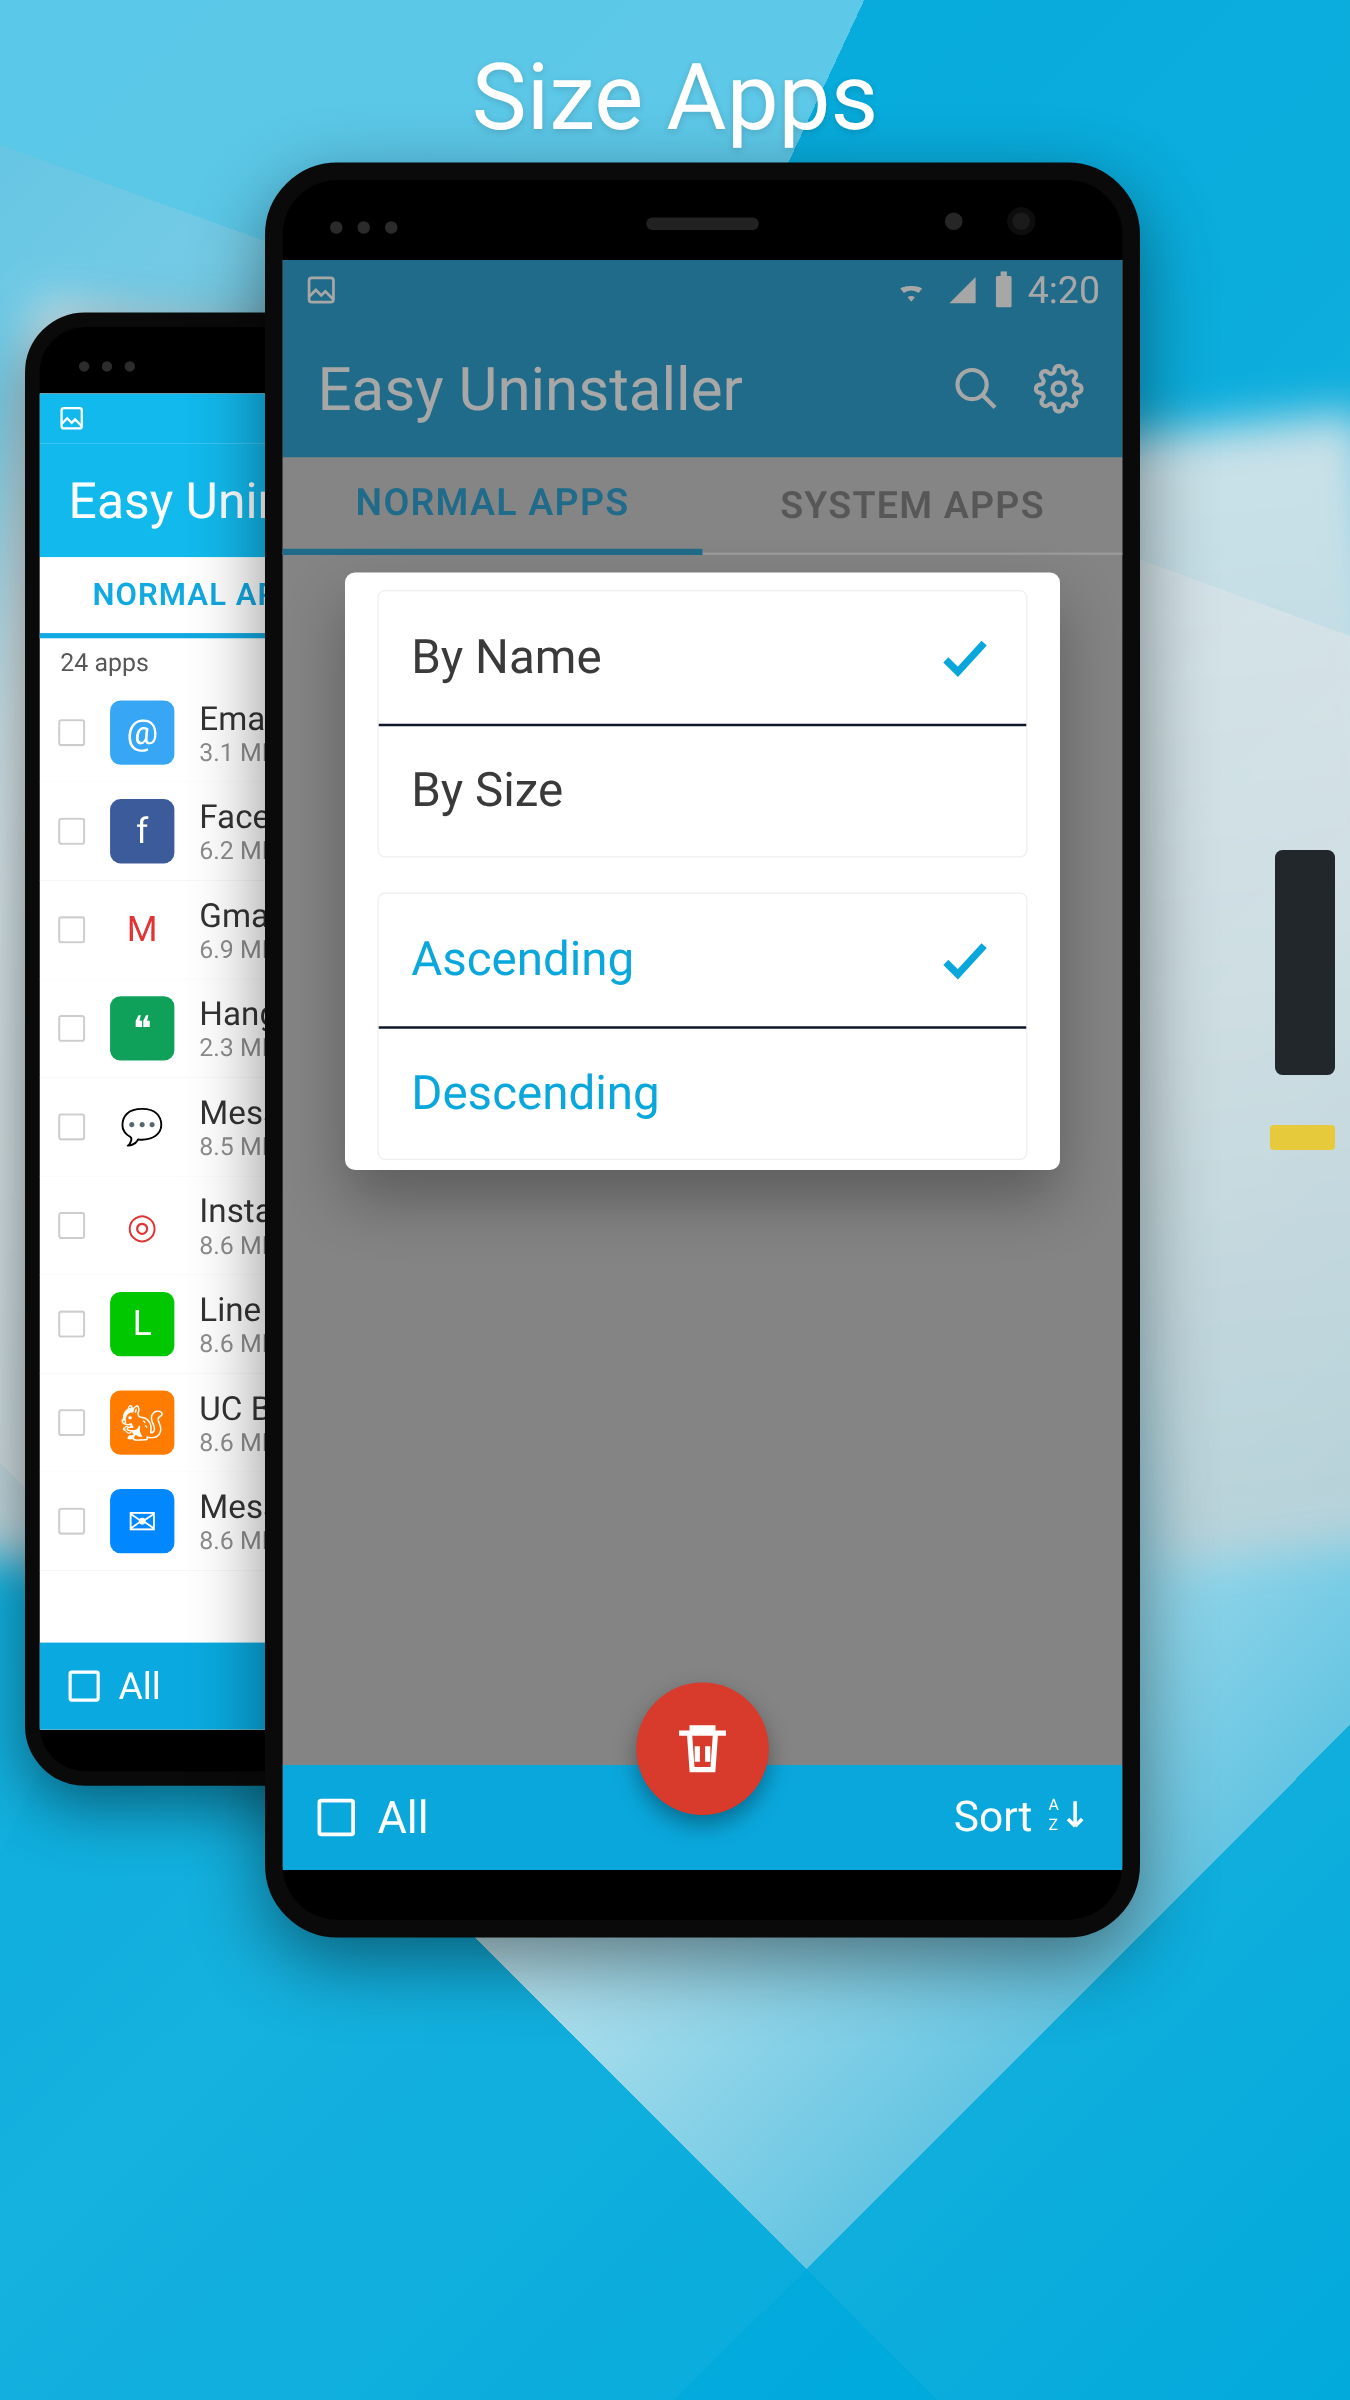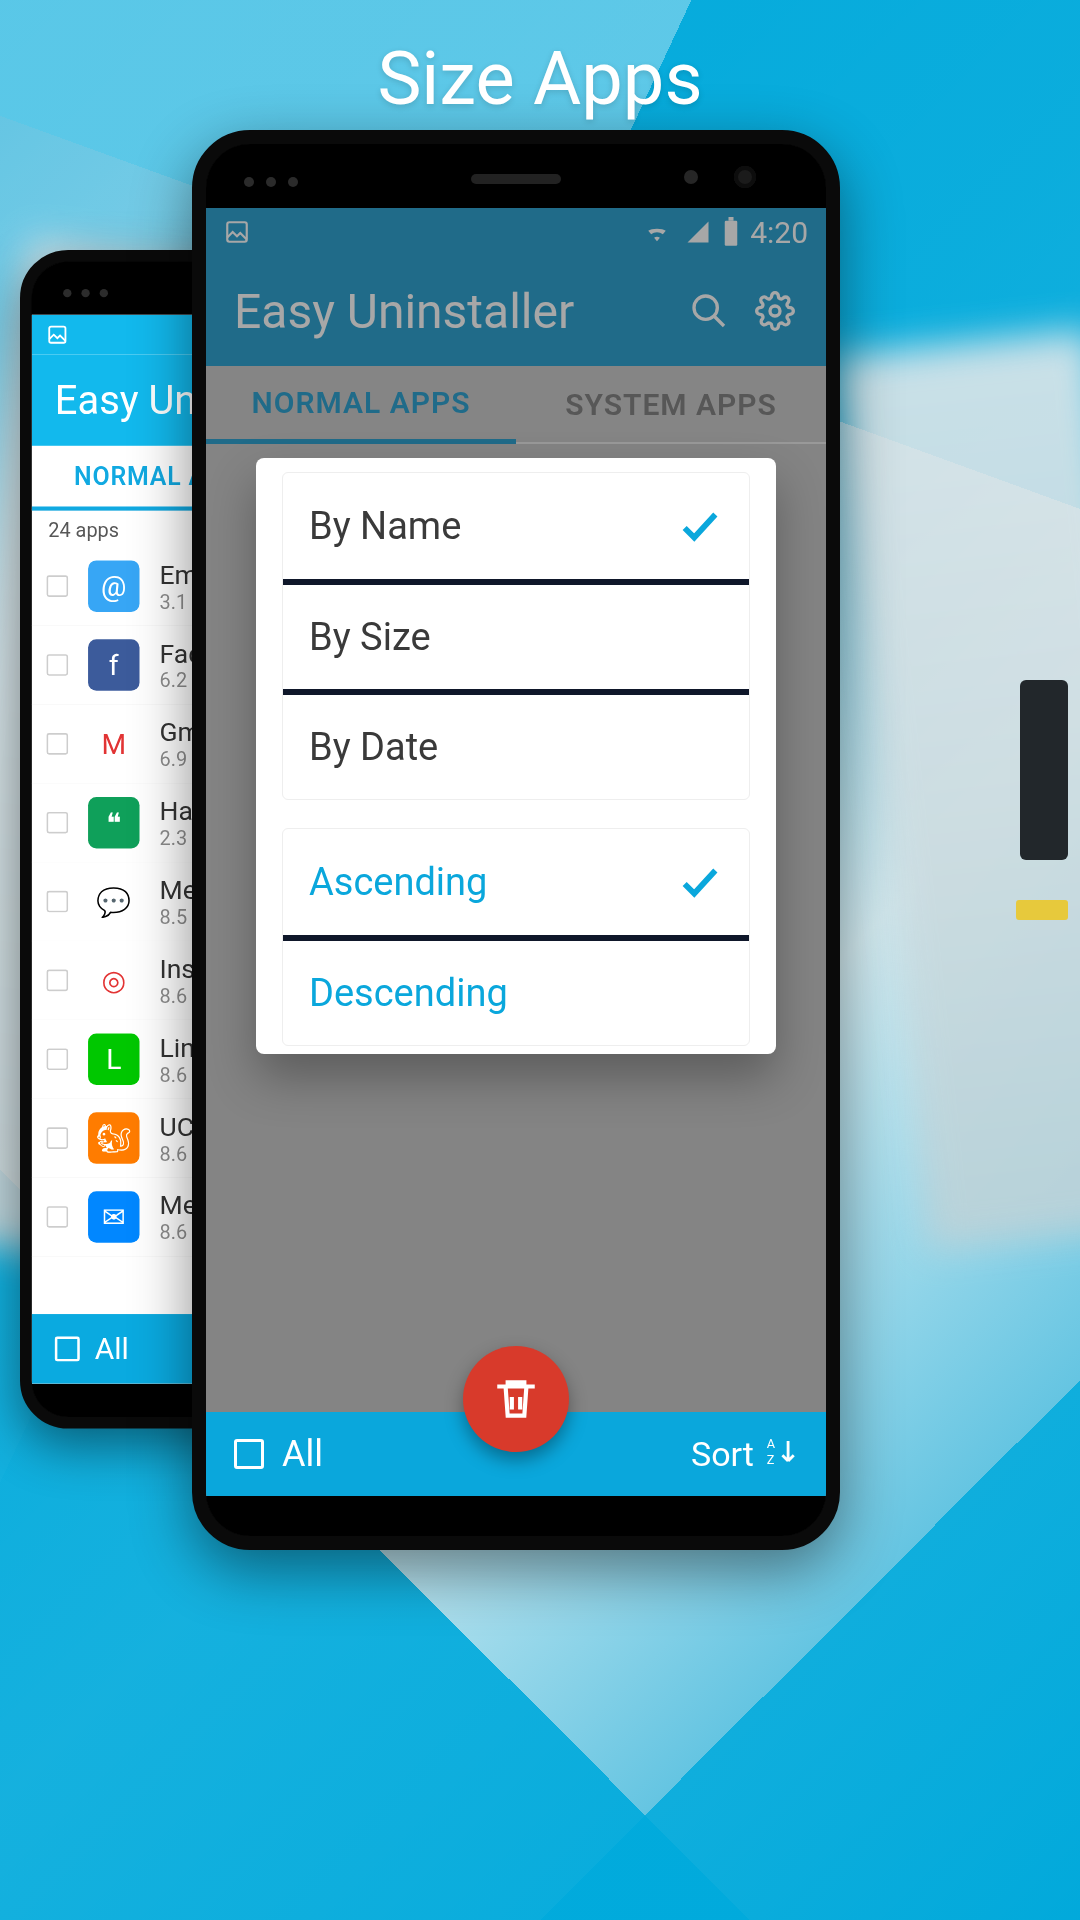--- a/index.html
+++ b/index.html
@@ -104,38 +104,38 @@
 
   .dialog {
     position:absolute; left:50px; right:50px; top:250px;
     background:#fff; border-radius:8px; padding:14px 0 8px;
     box-shadow:0 24px 48px rgba(0,0,0,.3);
   }
   .dlg-group { margin:0 26px; border:1px solid #eee; border-radius:6px; }
   .dlg-group + .dlg-group { margin-top:28px; }
   .dlg-item { display:flex; align-items:center; justify-content:space-between;
               padding:30px 26px; font-size:38px; }
-  .dlg-item + .dlg-item { border-top:6px solid #0f172a; }
+  .dlg-item + .dlg-item { border-top:2px solid #0f172a; }
   .dlg-item.sort-by { color:#3a3a3a; }
   .dlg-item.order   { color:#0aa7dc; }
   .check svg { width:46px; height:46px; }
 
   
   .back {
     left: 20px; top: 250px; width: 670px; height: 1420px;
     z-index: 2; transform: scale(.83); transform-origin: top left;
     filter: brightness(1.02);
   }
   .back .screen{ height: calc(100% - 104px); }
   .back .statusbar{ background:#12b5e8;}
   .back .appbar  { background:#12b5e8;}
 
   
   .front {
-    left: 192px; top: 130px; width: 648px; height: 1420px; z-index: 4;
+    left: 212px; top: 130px; width: 700px; height: 1420px; z-index: 4;
   }
   .front .screen{ height: calc(100% - 104px); background:#bfbfbf; }
 
   
   .fg-blur{position:absolute;z-index:1;filter:blur(18px);opacity:.9;}
   .fg1{left:-40px;top:250px;width:200px;height:1000px;background:linear-gradient(#e9eef0,#cfd8da);transform:rotate(8deg);}
   .fg2{right:-60px;top:340px;width:260px;height:900px;background:linear-gradient(#dfe7ea,#bcd2d8);transform:rotate(-6deg);}
   .fg-dark{position:absolute;right:12px;top:680px;width:48px;height:180px;background:#22272b;z-index:1;border-radius:6px;}
   .fg-yellow{position:absolute;right:12px;top:900px;width:52px;height:20px;background:#e7c93c;z-index:1;border-radius:3px;}
 
@@ -333,23 +333,20 @@
             <span>By Name</span>
             <span class="check">
               <svg viewBox="0 0 24 24" fill="none" stroke="#0aa7dc" stroke-width="3">
                 <polyline points="4 13 9 18 20 6"></polyline>
               </svg>
             </span>
           </div>
           <div class="dlg-item sort-by">
             <span>By Size</span>
           </div>
-          <div class="dlg-item sort-by">
-            <span>By Date</span>
-          </div>
         </div>
       <div class="dlg-group" id="dlg-order">
           <div class="dlg-item order">
             <span>Ascending</span>
             <span class="check">
               <svg viewBox="0 0 24 24" fill="none" stroke="#0aa7dc" stroke-width="3">
                 <polyline points="4 13 9 18 20 6"></polyline>
               </svg>
             </span>
           </div>

